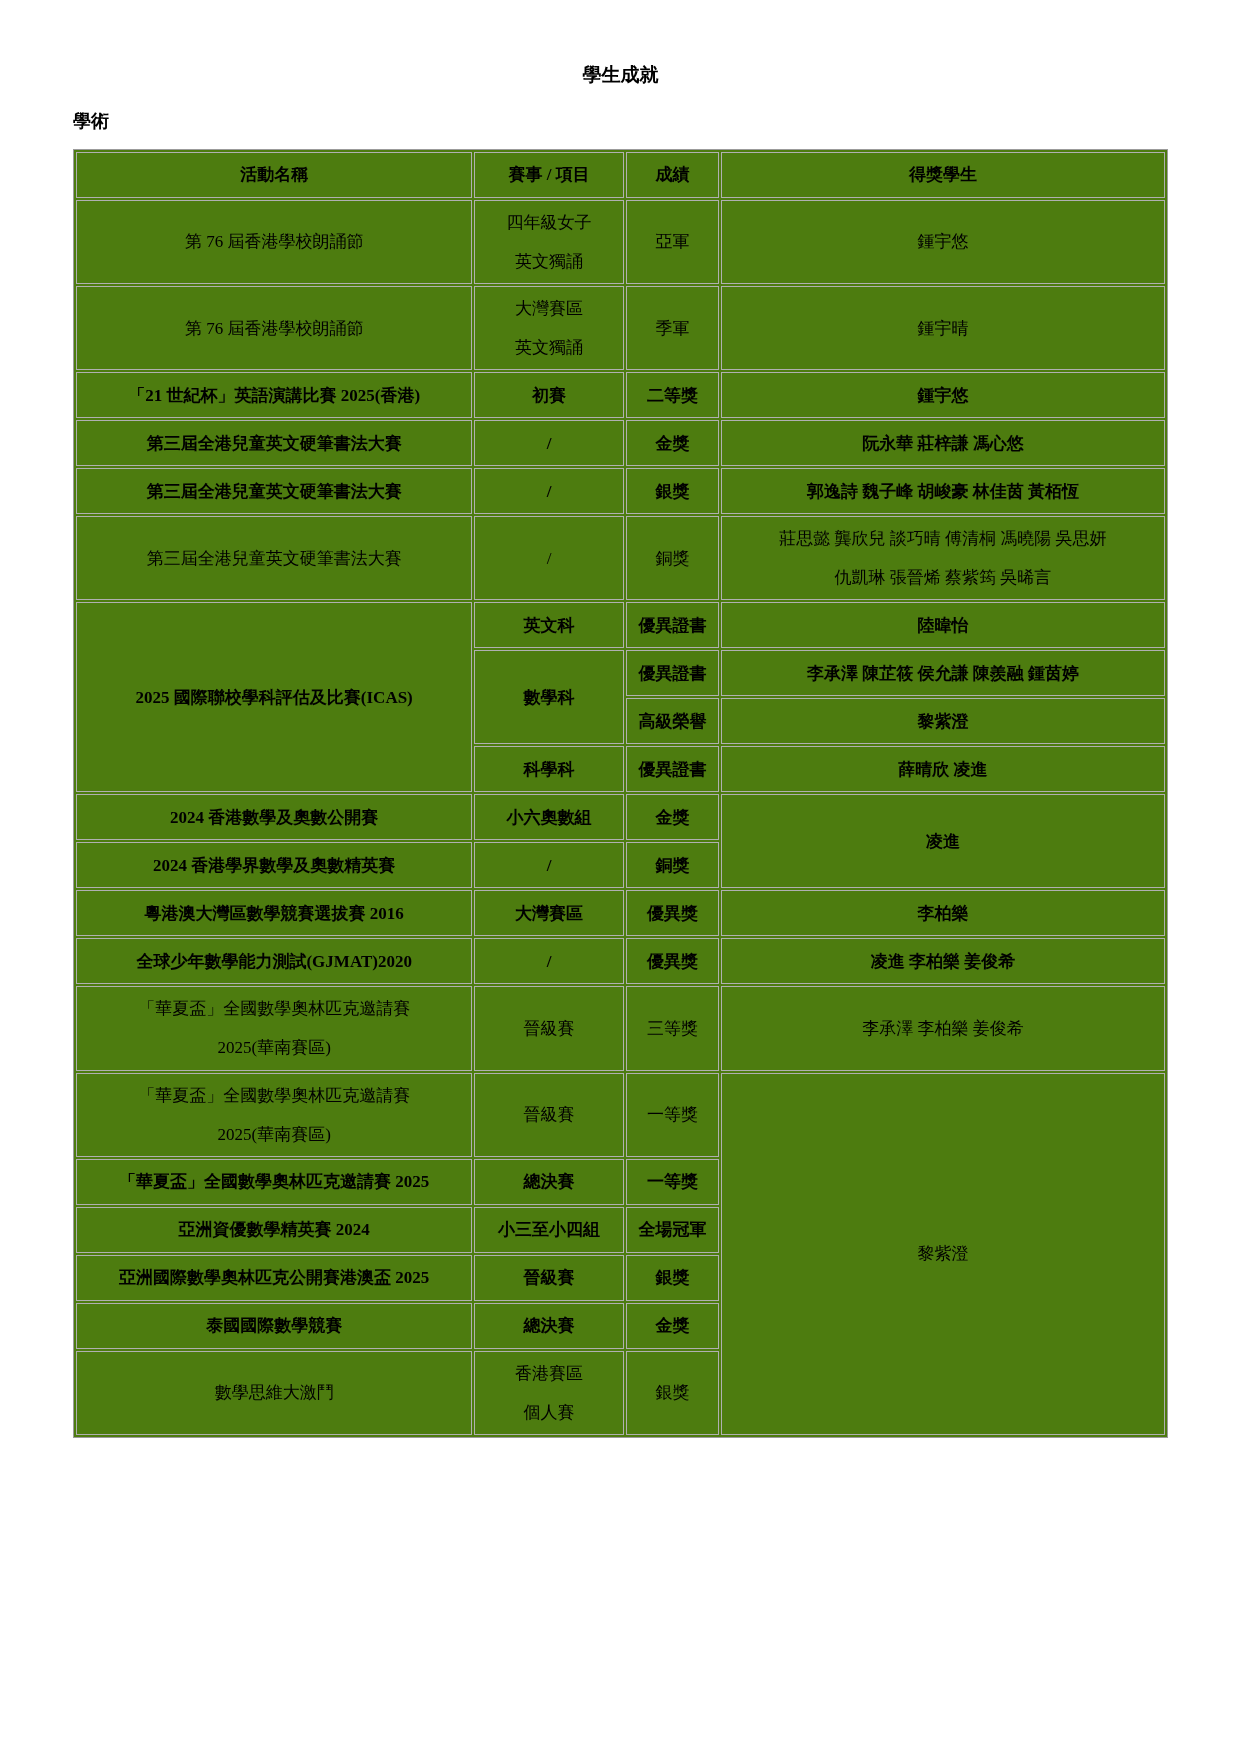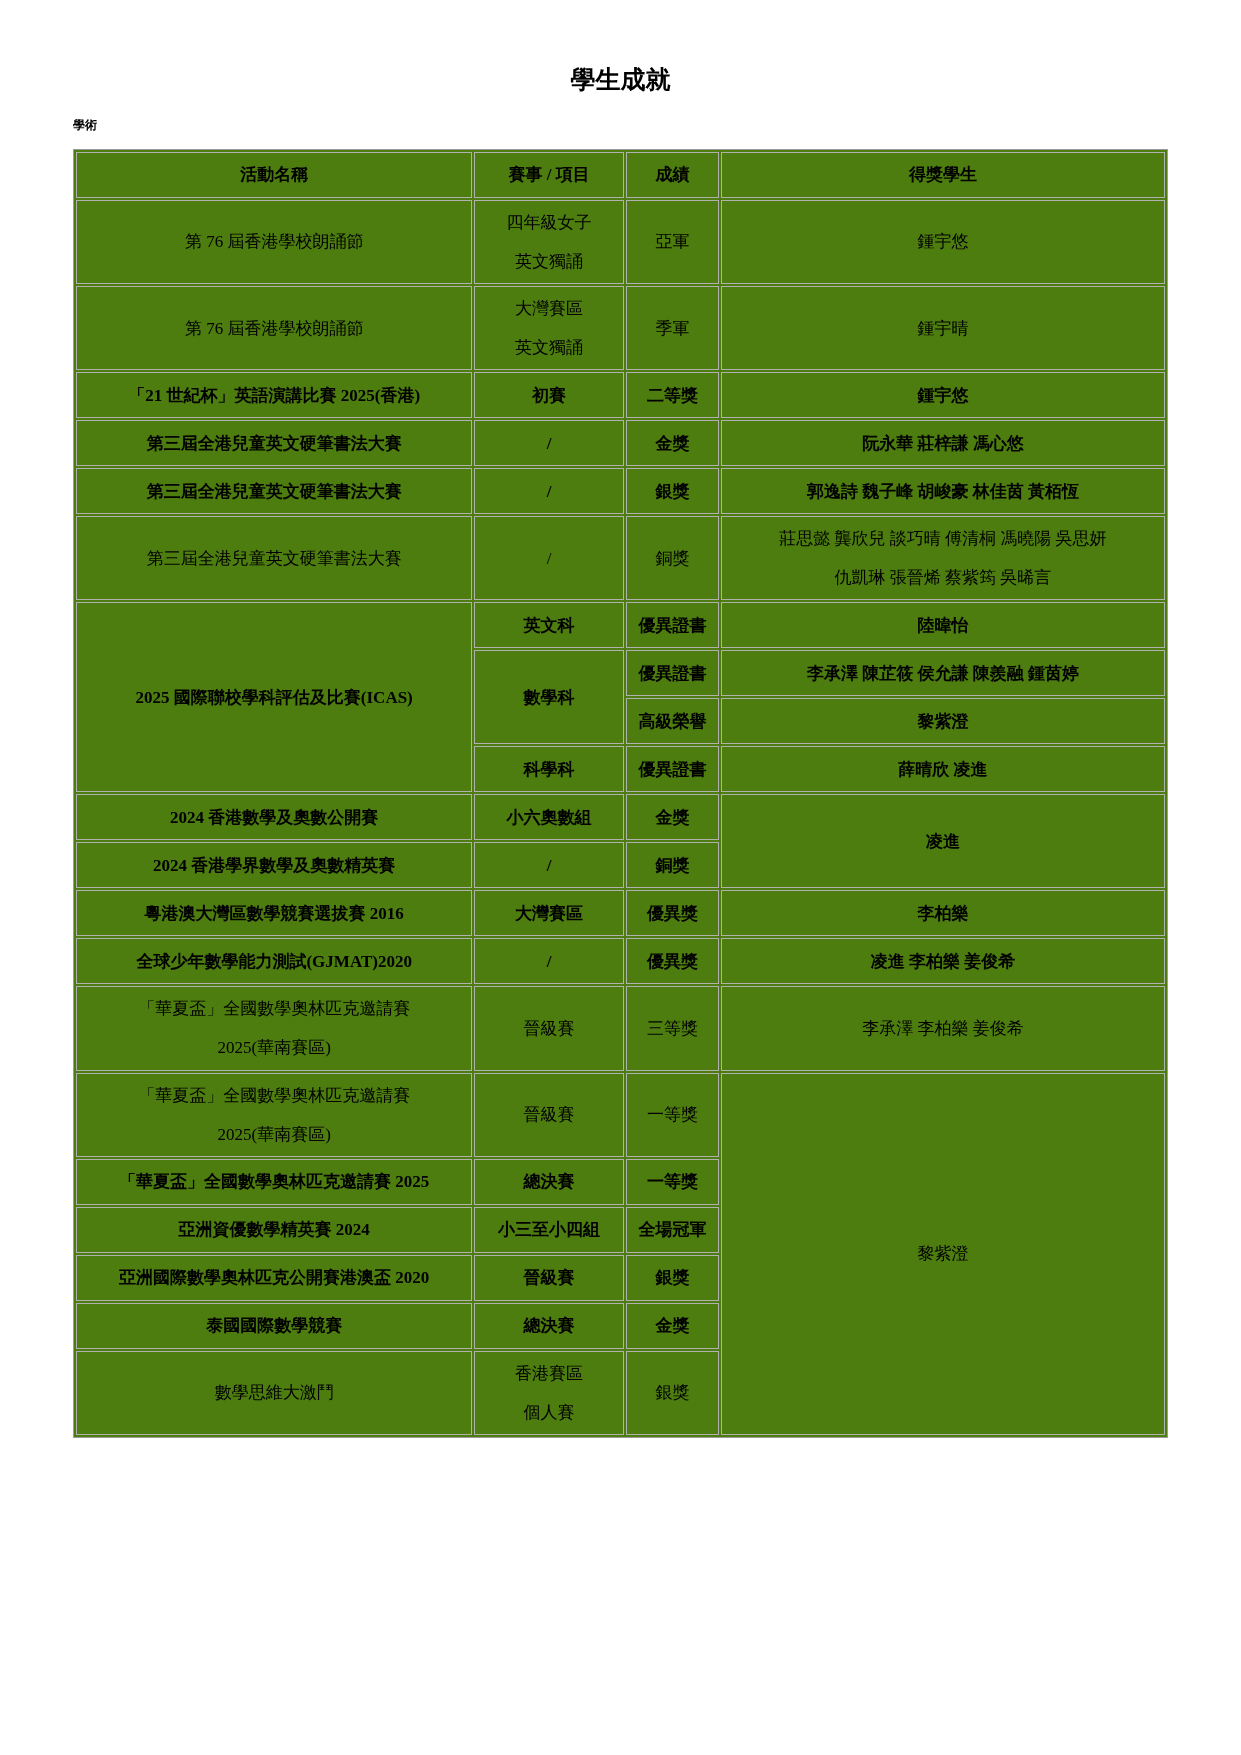--- a/index.html
+++ b/index.html
@@ -10,28 +10,28 @@
     color: #000000;
   }
   .doc {
     width: 1241px;
     height: 1755px;
     box-sizing: border-box;
     padding: 62px 73px 0 73px;
     background: #ffffff;
   }
   .doc-title {
-    font-size: 25px;
+    font-size: 19px;
     font-weight: bold;
     text-align: center;
     margin: 0 0 20px 0;
     line-height: 1.4;
   }
   .section-heading {
-    font-size: 12px;
+    font-size: 18px;
     font-weight: bold;
     text-align: left;
     margin: 16px 0 15px 0;
     line-height: 1.4;
   }
   table.achievements {
     width: 1095px;
     table-layout: fixed;
     border-collapse: separate;
     border-spacing: 2px;
@@ -184,21 +184,21 @@
         <td>「華夏盃」全國數學奧林匹克邀請賽 2025</td>
         <td>總決賽</td>
         <td>一等獎</td>
       </tr>
       <tr class="single">
         <td>亞洲資優數學精英賽 2024</td>
         <td>小三至小四組</td>
         <td>全場冠軍</td>
       </tr>
       <tr class="single">
-        <td>亞洲國際數學奧林匹克公開賽港澳盃 2020</td>
+        <td>亞洲國際數學奧林匹克公開賽港澳盃 2025</td>
         <td>晉級賽</td>
         <td>銀獎</td>
       </tr>
       <tr class="single">
         <td>泰國國際數學競賽</td>
         <td>總決賽</td>
         <td>金獎</td>
       </tr>
       <tr>
         <td>數學思維大激鬥</td>

